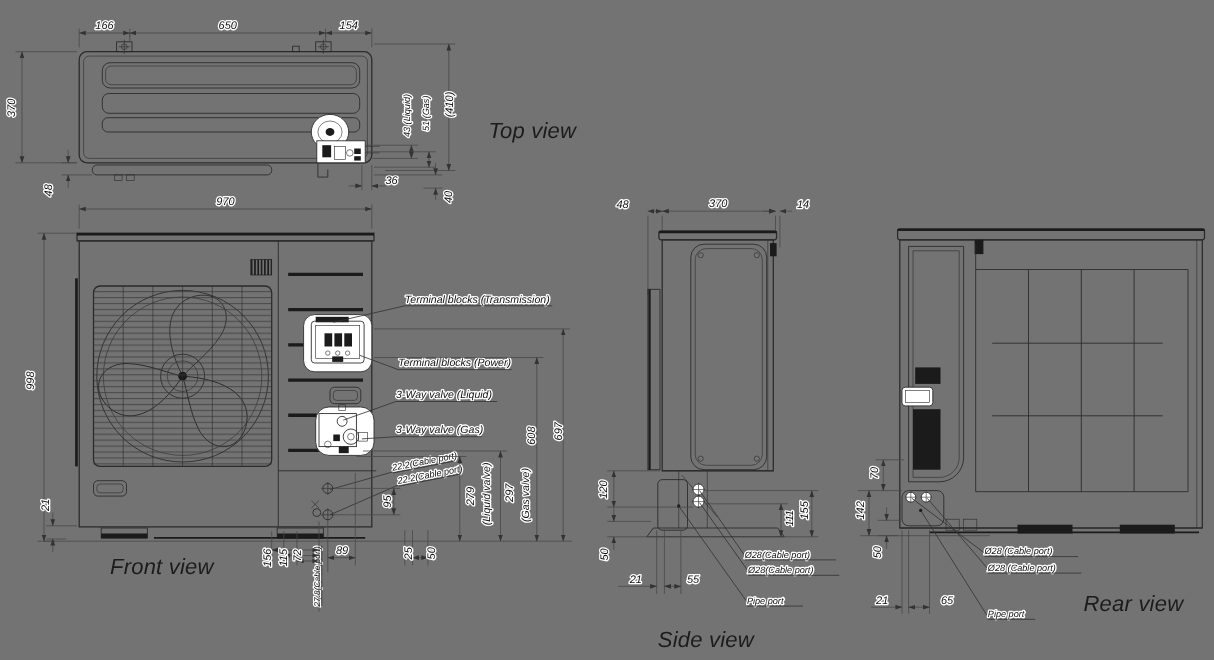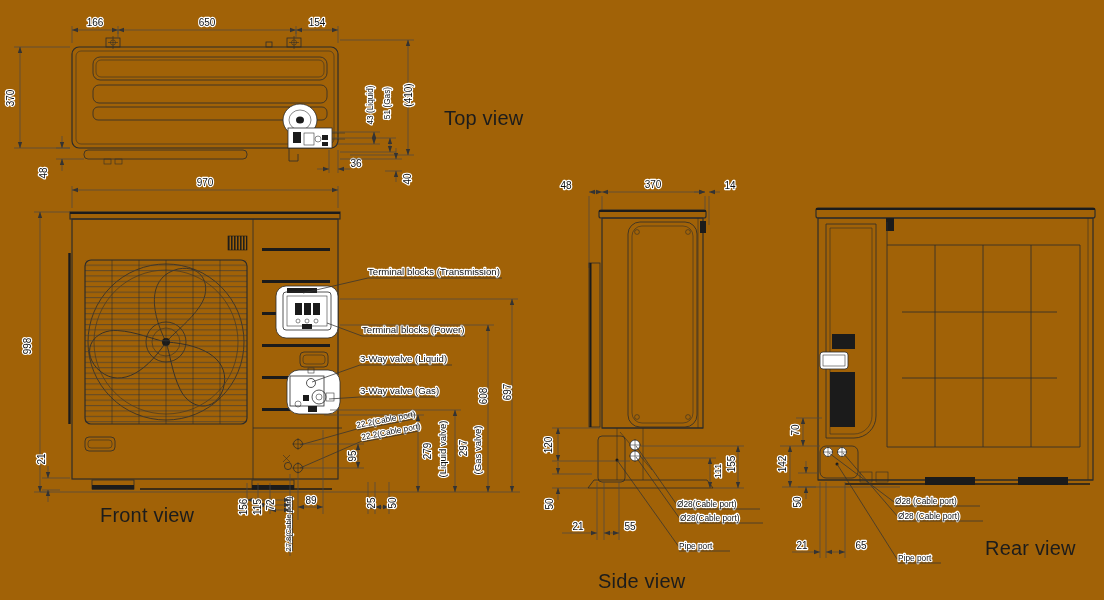--- a/index.html
+++ b/index.html
@@ -1,16 +1,16 @@
 <!DOCTYPE html>
 <html><head>
 <meta charset="utf-8">
 <style>
   html,body{margin:0;padding:0;background:#fff;}
-  .stage{width:1104px;height:600px;background:#a16207;position:relative;font-family:"Liberation Sans",sans-serif;}
+  .stage{width:1104px;height:600px;background:#737373;position:relative;font-family:"Liberation Sans",sans-serif;font-style:italic;}
   svg text{font-family:"Liberation Sans",sans-serif;fill:#101010;paint-order:stroke;stroke:#ffffff;stroke-width:2.4px;stroke-linejoin:round;font-size:10px;}
   svg text.ttl{font-size:20px;stroke-width:0;fill:#1c1c1c;letter-spacing:.2px;}
   svg text.cap{font-size:9.6px;}
   svg text.t8{font-size:8.3px;}
   svg text.t75{font-size:7.6px;}
   .ln{stroke:#2b2b2b;fill:none;stroke-width:1.15;}
   .ln2{stroke:#2b2b2b;fill:none;stroke-width:.8;}
   .tn{stroke:#2b2b2b;fill:none;stroke-width:.55;}
   .dm{stroke:#474747;fill:none;stroke-width:.7;}
   .ldr{stroke:#333;fill:none;stroke-width:.75;}

